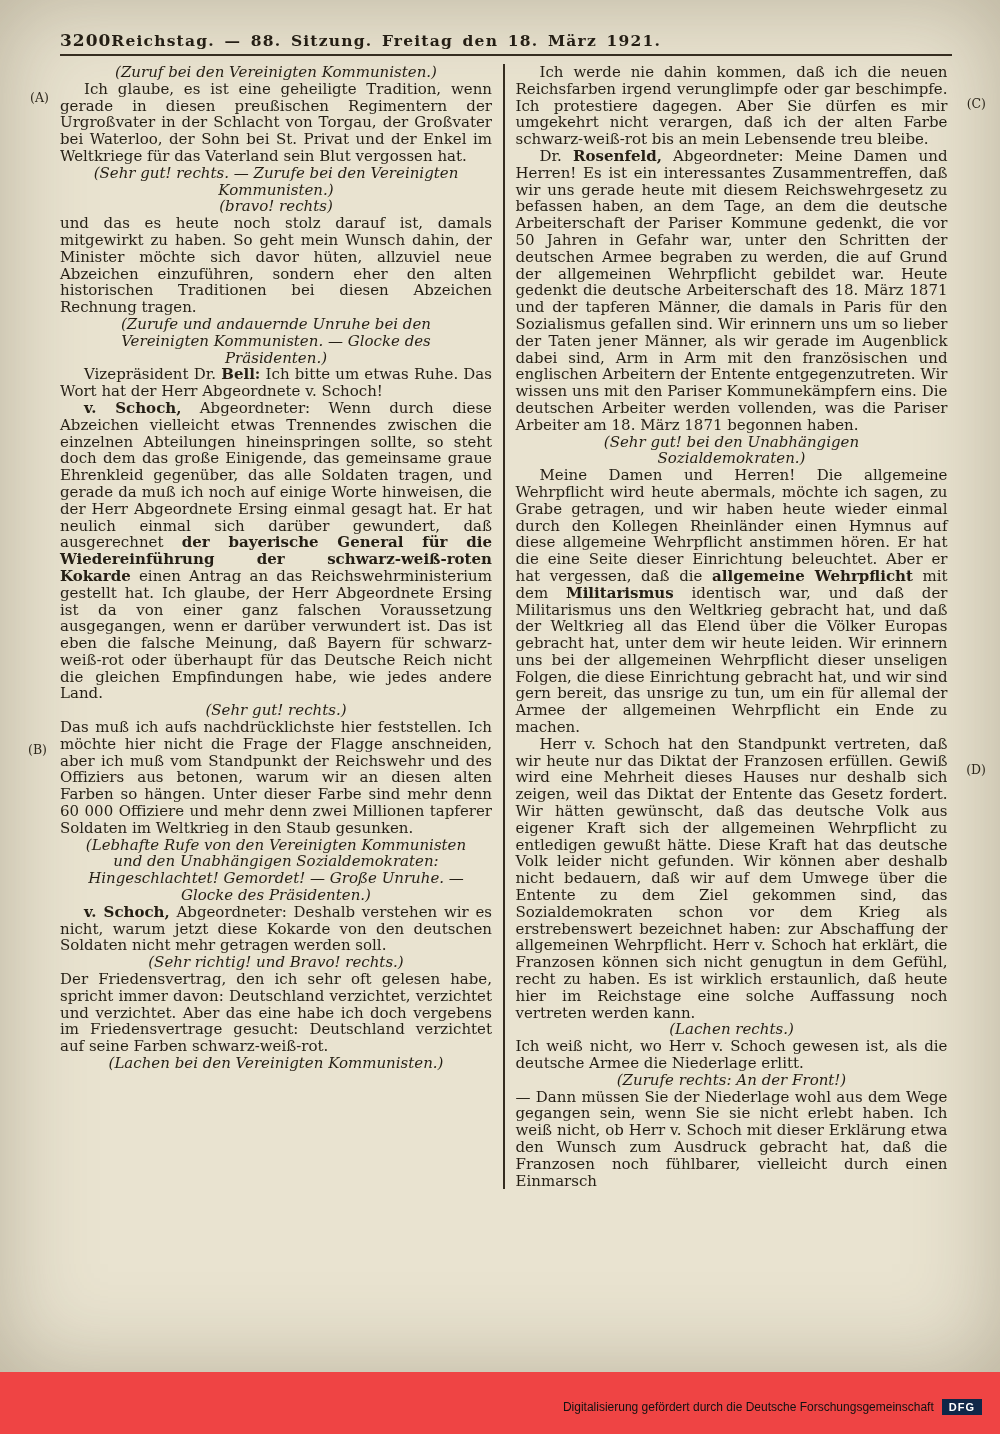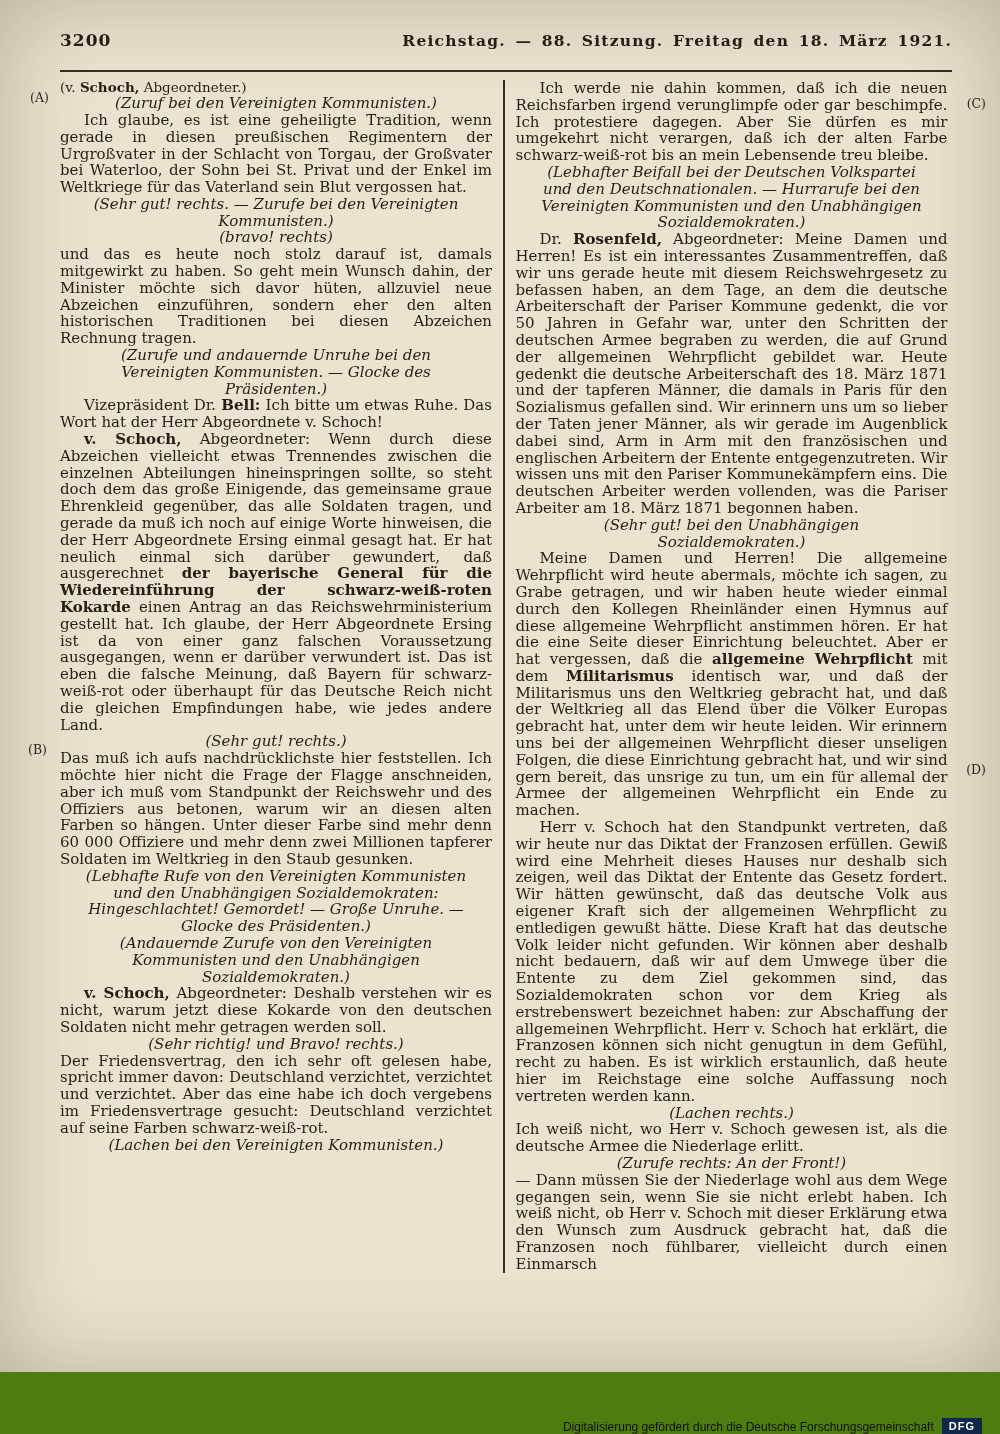--- a/index.html
+++ b/index.html
@@ -14,47 +14,47 @@
     width:1000px;height:1372px;
     background:#e9e3d0;
     box-shadow:inset 0 0 90px rgba(95,82,58,.35);
     overflow:hidden;
     box-sizing:border-box;
     padding:30px 48px 12px 60px;
   }
   .page-header{
     display:flex;align-items:baseline;
     border-bottom:2px solid #352d20;
-    padding-bottom:20px;margin-bottom:8px;
+    padding-bottom:4px;margin-bottom:8px;
     font-weight:bold;
   }
   .page-number{font-size:17px;letter-spacing:1px;}
   .running-title{
-    flex:1;text-align:right;font-size:15.5px;letter-spacing:1.2px;
+    flex:1;text-align:left;font-size:15.5px;letter-spacing:1.2px;
     word-spacing:3px;
   }
   .columns{display:flex;align-items:stretch;}
   .col{width:432px;font-size:15px;line-height:1.12;text-align:justify;hyphens:auto;}
   .col-divider{width:1.5px;background:#352d20;margin:0 11px;}
   p.para{margin:0;}
   p.para.indent{text-indent:1.6em;}
   p.stage{text-align:center;text-indent:0;padding:0 18px;font-style:italic;}
   p.note{text-align:left;font-size:13.5px;}
   b{font-weight:bold;}
   .margin-marker{
     position:absolute;font-size:12.5px;color:#2c261b;
     font-family:"DejaVu Serif",serif;
   }
   .mm-a{left:30px;top:90px;}
   .mm-b{left:28px;top:742px;}
   .mm-c{right:14px;top:96px;}
   .mm-d{right:14px;top:762px;}
   .footer-strip{
-    width:1000px;height:62px;background:#4d7c0f;
-    display:flex;align-items:flex-end;justify-content:flex-end;
+    width:1000px;height:62px;background:#ef4444;
+    display:flex;align-items:center;justify-content:flex-end;
     padding:8px 18px 0 0;box-sizing:border-box;
     font-family:"Liberation Sans","DejaVu Sans",sans-serif;
     font-size:12px;color:#111;
   }
   .dfg-logo{
     display:inline-block;margin-left:8px;
     background:#0f2748;color:#fff;font-weight:bold;
     font-size:11px;padding:2px 7px;letter-spacing:1px;
   }
 </style>
@@ -67,42 +67,39 @@
   <span class="margin-marker mm-c">(C)</span>
   <span class="margin-marker mm-d">(D)</span>
 
   <div class="page-header">
     <span class="page-number">3200</span>
     <span class="running-title">Reichstag. — 88. Sitzung. Freitag den 18. März 1921.</span>
   </div>
 
   <div class="columns">
     <div class="col" id="col-left">
-        <p class="para note"><span>(v. </span><b>Schoch,</b><span> Abgeordneter.)</span></p>
         <p class="para stage"><span>(Zuruf bei den Vereinigten Kommunisten.)</span></p>
         <p class="para body indent"><span>Ich glaube, es ist eine geheiligte Tradition, wenn gerade in diesen preußischen Regimentern der Urgroßvater in der Schlacht von Torgau, der Großvater bei Waterloo, der Sohn bei St. Privat und der Enkel im Weltkriege für das Vaterland sein Blut vergossen hat.</span></p>
         <p class="para stage"><span>(Sehr gut! rechts. — Zurufe bei den Vereinigten Kommunisten.)</span></p>
         <p class="para stage"><span>(bravo! rechts)</span></p>
         <p class="para body"><span>und das es heute noch stolz darauf ist, damals mitgewirkt zu haben. So geht mein Wunsch dahin, der Minister möchte sich davor hüten, allzuviel neue Abzeichen einzuführen, sondern eher den alten historischen Traditionen bei diesen Abzeichen Rechnung tragen.</span></p>
         <p class="para stage"><span>(Zurufe und andauernde Unruhe bei den Vereinigten Kommunisten. — Glocke des Präsidenten.)</span></p>
         <p class="para speech indent"><span>Vizepräsident Dr. </span><b>Bell:</b><span> Ich bitte um etwas Ruhe. Das Wort hat der Herr Abgeordnete v. Schoch!</span></p>
         <p class="para speech indent"><b>v. Schoch,</b><span> Abgeordneter: Wenn durch diese Abzeichen vielleicht etwas Trennendes zwischen die einzelnen Abteilungen hineinspringen sollte, so steht doch dem das große Einigende, das gemeinsame graue Ehrenkleid gegenüber, das alle Soldaten tragen, und gerade da muß ich noch auf einige Worte hinweisen, die der Herr Abgeordnete Ersing einmal gesagt hat. Er hat neulich einmal sich darüber gewundert, daß ausgerechnet </span><b>der bayerische General für die Wiedereinführung der schwarz-weiß-roten Kokarde</b><span> einen Antrag an das Reichswehrministerium gestellt hat. Ich glaube, der Herr Abgeordnete Ersing ist da von einer ganz falschen Voraussetzung ausgegangen, wenn er darüber verwundert ist. Das ist eben die falsche Meinung, daß Bayern für schwarz-weiß-rot oder überhaupt für das Deutsche Reich nicht die gleichen Empfindungen habe, wie jedes andere Land.</span></p>
         <p class="para stage"><span>(Sehr gut! rechts.)</span></p>
         <p class="para body"><span>Das muß ich aufs nachdrücklichste hier feststellen. Ich möchte hier nicht die Frage der Flagge anschneiden, aber ich muß vom Standpunkt der Reichswehr und des Offiziers aus betonen, warum wir an diesen alten Farben so hängen. Unter dieser Farbe sind mehr denn 60 000 Offiziere und mehr denn zwei Millionen tapferer Soldaten im Weltkrieg in den Staub gesunken.</span></p>
         <p class="para stage"><span>(Lebhafte Rufe von den Vereinigten Kommunisten und den Unabhängigen Sozialdemokraten: Hingeschlachtet! Gemordet! — Große Unruhe. — Glocke des Präsidenten.)</span></p>
-        <p class="para stage"><span>(Andauernde Zurufe von den Vereinigten Kommunisten und den Unabhängigen Sozialdemokraten.)</span></p>
         <p class="para speech indent"><b>v. Schoch,</b><span> Abgeordneter: Deshalb verstehen wir es nicht, warum jetzt diese Kokarde von den deutschen Soldaten nicht mehr getragen werden soll.</span></p>
         <p class="para stage"><span>(Sehr richtig! und Bravo! rechts.)</span></p>
         <p class="para body"><span>Der Friedensvertrag, den ich sehr oft gelesen habe, spricht immer davon: Deutschland verzichtet, verzichtet und verzichtet. Aber das eine habe ich doch vergebens im Friedensvertrage gesucht: Deutschland verzichtet auf seine Farben schwarz-weiß-rot.</span></p>
         <p class="para stage"><span>(Lachen bei den Vereinigten Kommunisten.)</span></p>
       </div>
     <div class="col-divider"></div>
     <div class="col" id="col-right">
         <p class="para body indent"><span>Ich werde nie dahin kommen, daß ich die neuen Reichsfarben irgend verunglimpfe oder gar beschimpfe. Ich protestiere dagegen. Aber Sie dürfen es mir umgekehrt nicht verargen, daß ich der alten Farbe schwarz-weiß-rot bis an mein Lebensende treu bleibe.</span></p>
-        <p class="para stage"><span>(Lebhafter Beifall bei der Deutschen Volkspartei und den Deutschnationalen. — Hurrarufe bei den Vereinigten Kommunisten und den Unabhängigen Sozialdemokraten.)</span></p>
         <p class="para speech indent"><span>Dr. </span><b>Rosenfeld,</b><span> Abgeordneter: Meine Damen und Herren! Es ist ein interessantes Zusammentreffen, daß wir uns gerade heute mit diesem Reichswehrgesetz zu befassen haben, an dem Tage, an dem die deutsche Arbeiterschaft der Pariser Kommune gedenkt, die vor 50 Jahren in Gefahr war, unter den Schritten der deutschen Armee begraben zu werden, die auf Grund der allgemeinen Wehrpflicht gebildet war. Heute gedenkt die deutsche Arbeiterschaft des 18. März 1871 und der tapferen Männer, die damals in Paris für den Sozialismus gefallen sind. Wir erinnern uns um so lieber der Taten jener Männer, als wir gerade im Augenblick dabei sind, Arm in Arm mit den französischen und englischen Arbeitern der Entente entgegenzutreten. Wir wissen uns mit den Pariser Kommunekämpfern eins. Die deutschen Arbeiter werden vollenden, was die Pariser Arbeiter am 18. März 1871 begonnen haben.</span></p>
         <p class="para stage"><span>(Sehr gut! bei den Unabhängigen Sozialdemokraten.)</span></p>
         <p class="para body indent"><span>Meine Damen und Herren! Die allgemeine Wehrpflicht wird heute abermals, möchte ich sagen, zu Grabe getragen, und wir haben heute wieder einmal durch den Kollegen Rheinländer einen Hymnus auf diese allgemeine Wehrpflicht anstimmen hören. Er hat die eine Seite dieser Einrichtung beleuchtet. Aber er hat vergessen, daß die </span><b>allgemeine Wehrpflicht</b><span> mit dem </span><b>Militarismus</b><span> identisch war, und daß der Militarismus uns den Weltkrieg gebracht hat, und daß der Weltkrieg all das Elend über die Völker Europas gebracht hat, unter dem wir heute leiden. Wir erinnern uns bei der allgemeinen Wehrpflicht dieser unseligen Folgen, die diese Einrichtung gebracht hat, und wir sind gern bereit, das unsrige zu tun, um ein für allemal der Armee der allgemeinen Wehrpflicht ein Ende zu machen.</span></p>
         <p class="para body indent"><span>Herr v. Schoch hat den Standpunkt vertreten, daß wir heute nur das Diktat der Franzosen erfüllen. Gewiß wird eine Mehrheit dieses Hauses nur deshalb sich zeigen, weil das Diktat der Entente das Gesetz fordert. Wir hätten gewünscht, daß das deutsche Volk aus eigener Kraft sich der allgemeinen Wehrpflicht zu entledigen gewußt hätte. Diese Kraft hat das deutsche Volk leider nicht gefunden. Wir können aber deshalb nicht bedauern, daß wir auf dem Umwege über die Entente zu dem Ziel gekommen sind, das Sozialdemokraten schon vor dem Krieg als erstrebenswert bezeichnet haben: zur Abschaffung der allgemeinen Wehrpflicht. Herr v. Schoch hat erklärt, die Franzosen können sich nicht genugtun in dem Gefühl, recht zu haben. Es ist wirklich erstaunlich, daß heute hier im Reichstage eine solche Auffassung noch vertreten werden kann.</span></p>
         <p class="para stage"><span>(Lachen rechts.)</span></p>
         <p class="para body"><span>Ich weiß nicht, wo Herr v. Schoch gewesen ist, als die deutsche Armee die Niederlage erlitt.</span></p>
         <p class="para stage"><span>(Zurufe rechts: An der Front!)</span></p>
         <p class="para body"><span>— Dann müssen Sie der Niederlage wohl aus dem Wege gegangen sein, wenn Sie sie nicht erlebt haben. Ich weiß nicht, ob Herr v. Schoch mit dieser Erklärung etwa den Wunsch zum Ausdruck gebracht hat, daß die Franzosen noch fühlbarer, vielleicht durch einen Einmarsch</span></p>
       </div>
   </div>

